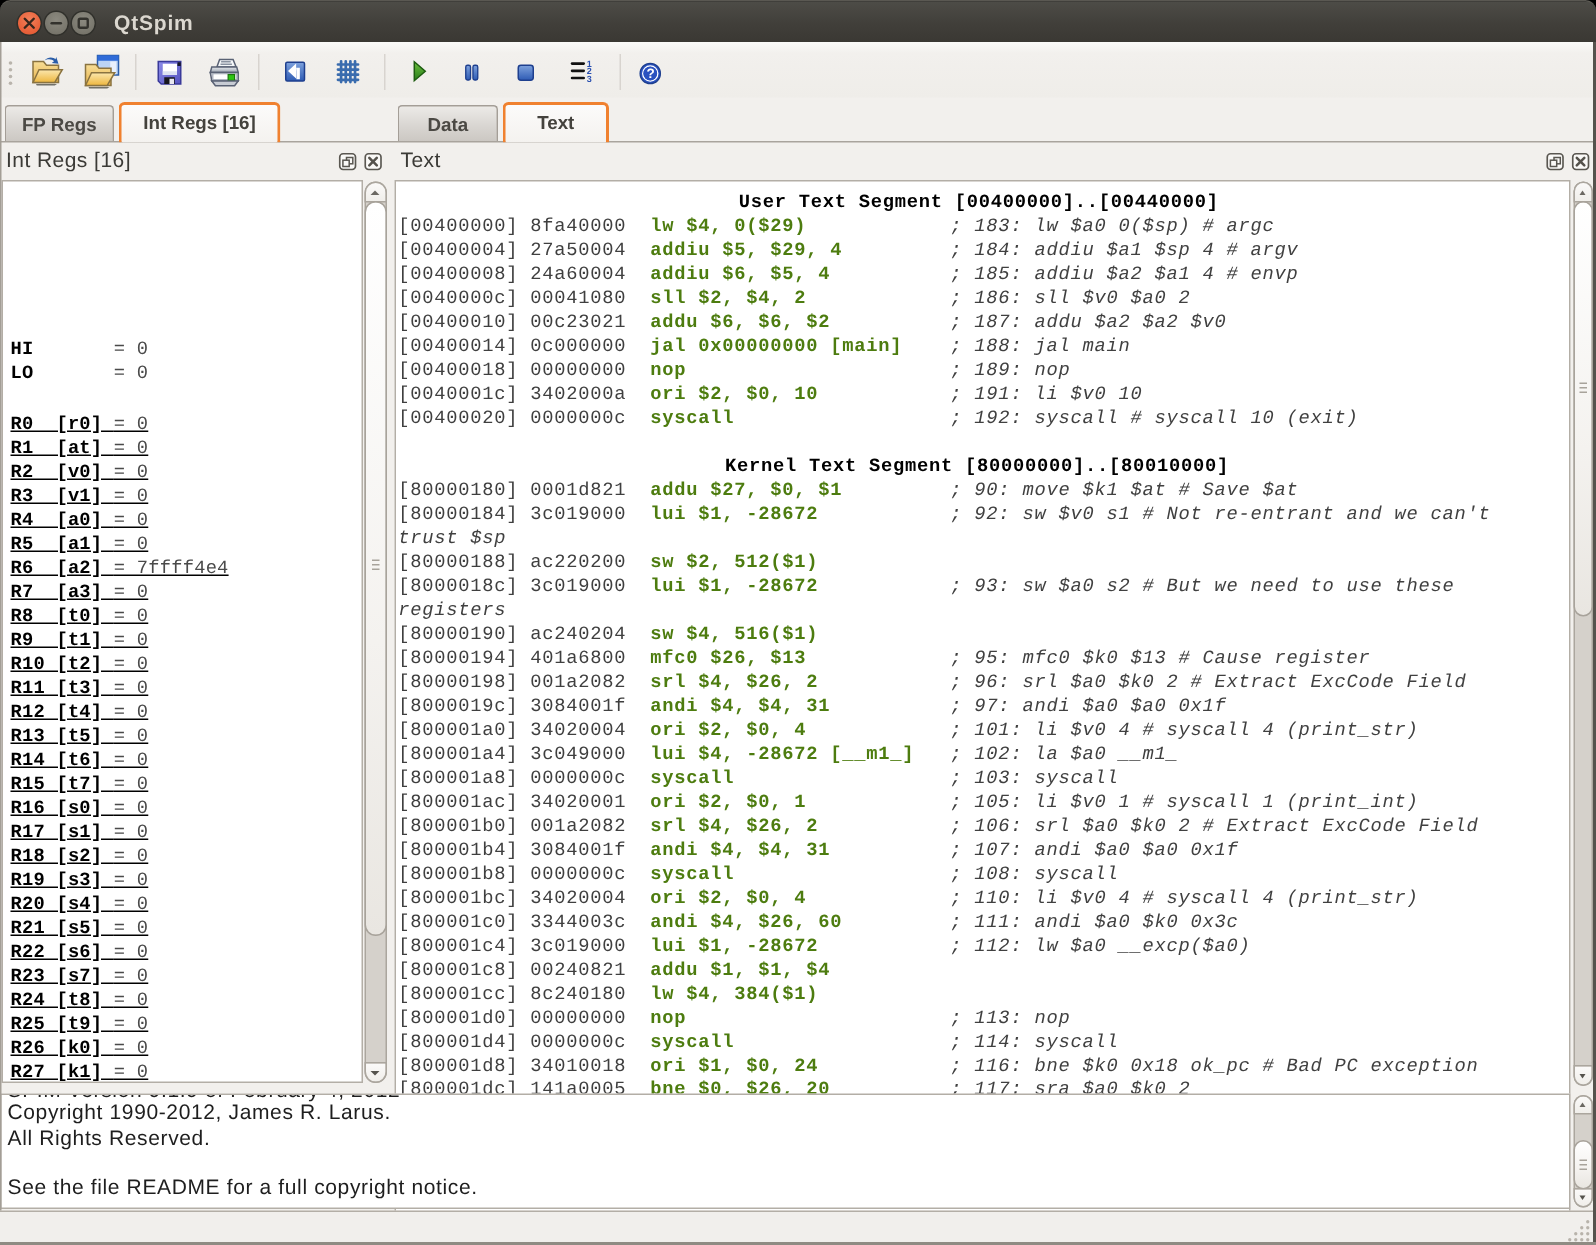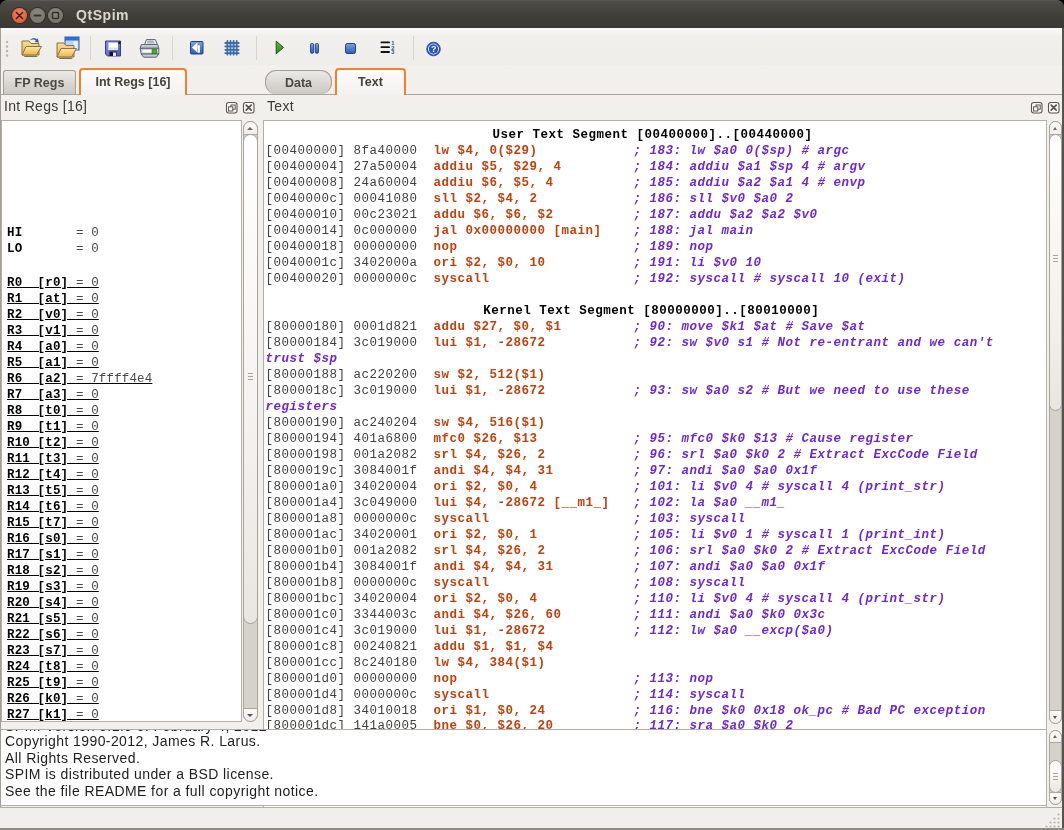--- a/index.html
+++ b/index.html
@@ -39,22 +39,22 @@
 .arr{position:absolute;width:0;height:0;}
 .grip{position:absolute;width:5px;height:1px;background:#a8a39b;}
 
 pre{margin:0;font-family:"Liberation Mono",monospace;font-size:12.5px;line-height:16px;letter-spacing:0.15px;}
 .regname{font-weight:bold;color:#000;}
 .regval{color:#4a4a4a;}
 
 .tl{position:absolute;left:0;height:16px;width:1064px;font-family:"Liberation Mono",monospace;font-size:12.5px;}
 .tl span{position:absolute;top:3px;white-space:pre;}
 .ln{left:1.5px;color:#3f3f3f;letter-spacing:0.5px;}
-.ln b{font-weight:bold;color:#c2410c;}
-.ln i{font-style:italic;color:#6d28d9;font-weight:bold;}
+.ln b{font-weight:bold;color:#4d7c0f;}
+.ln i{font-style:italic;color:#404040;font-weight:normal;}
 .hdr{color:#000;font-weight:bold;letter-spacing:0.5px;}
 
 #console{position:absolute;left:0;top:729px;width:1047px;height:77px;background:#fff;
 border:1px solid #b3aea6;overflow:hidden;}
 #console .cline{position:absolute;left:4px;font-size:14px;letter-spacing:0.42px;color:#1e1e1e;white-space:pre;line-height:16px;}
 #statusbar{position:absolute;left:0;top:807px;width:1064px;height:22px;background:#f1efec;border-top:1px solid #b3aea6;}
 svg{position:absolute;}
 </style></head>
 <body>
 <div id="root">
@@ -177,21 +177,21 @@
       <text x="431" y="24.2" font-family="Liberation Sans" font-size="9" font-weight="bold" fill="#fff">?</text>
     </g>
   </svg>
   <div class="sep" style="left:90px;"></div>
   <div class="sep" style="left:172px;"></div>
   <div class="sep" style="left:256px;"></div>
   <div class="sep" style="left:413px;"></div>
   <div id="tabline"></div>
   <div class="tab-gray" style="left:3px;width:73px;">FP Regs</div>
   <div class="tab-sel" style="left:79px;width:108px;">Int Regs [16]</div>
-  <div class="tab-gray" style="left:265px;width:67px;border-radius:11px;">Data</div>
+  <div class="tab-gray" style="left:265px;width:67px;">Data</div>
   <div class="tab-sel" style="left:335px;width:71px;">Text</div>
   <div class="dockhead" style="left:4px;">Int Regs [16]</div>
   <div class="dockhead" style="left:267px;">Text</div>
 
   <svg id="dockbtns" style="left:0;top:96px;" width="1064" height="24" viewBox="0 0 1064 24">
     <g stroke="#5a5751" fill="#faf9f7" stroke-width="1.1">
       <rect x="226.5" y="6.5" width="10.5" height="10.5" rx="2.2"></rect>
       <rect x="1031.5" y="6.5" width="10.5" height="10.5" rx="2.2"></rect>
       <rect x="243.5" y="6.5" width="10.5" height="10.5" rx="2.2"></rect>
       <rect x="1048.5" y="6.5" width="10.5" height="10.5" rx="2.2"></rect>
@@ -376,21 +376,20 @@
     <div class="grip" style="left:1053px;top:258px;width:5px;"></div>
     <div class="grip" style="left:1053px;top:261px;width:5px;"></div>
     <div class="sbbtn" style="left:1049px;top:709.5px;height:14px;width:13px;border-radius:0 0 7px 7px;"></div>
     <div class="arr" style="left:1052.5px;top:716px;border-left:2.5px solid transparent;border-right:2.5px solid transparent;border-top:3px solid #55534d;"></div>
   </div>
 
   <div id="console">
     <div class="cline" style="top:-12.3px;">SPIM Version 9.1.9 of February 4, 2012</div>
     <div class="cline" style="top:3px;text-align:right;">Copyright 1990-2012, James R. Larus.</div>
     <div class="cline" style="top:19.5px;">All Rights Reserved.</div>
-    <div class="cline" style="top:36px;">SPIM is distributed under a BSD license.</div>
     <div class="cline" style="top:52.5px;">See the file README for a full copyright notice.</div>
   </div>
   <div id="sbconsole">
     <div class="sbtrack" style="left:1049px;top:729.5px;height:75px;width:13px;"></div>
     <div class="sbbtn" style="left:1049px;top:729.5px;height:13px;width:13px;border-radius:7px 7px 0 0;"></div>
     <div class="arr" style="left:1052.5px;top:735px;border-left:2.5px solid transparent;border-right:2.5px solid transparent;border-bottom:3px solid #6b6862;"></div>
     <div class="sbthumb" style="left:1049px;top:760px;height:33px;width:13px;border-radius:7px;"></div>
     <div class="grip" style="left:1053px;top:773px;width:5px;"></div>
     <div class="grip" style="left:1053px;top:776px;width:5px;"></div>
     <div class="grip" style="left:1053px;top:779px;width:5px;"></div>

